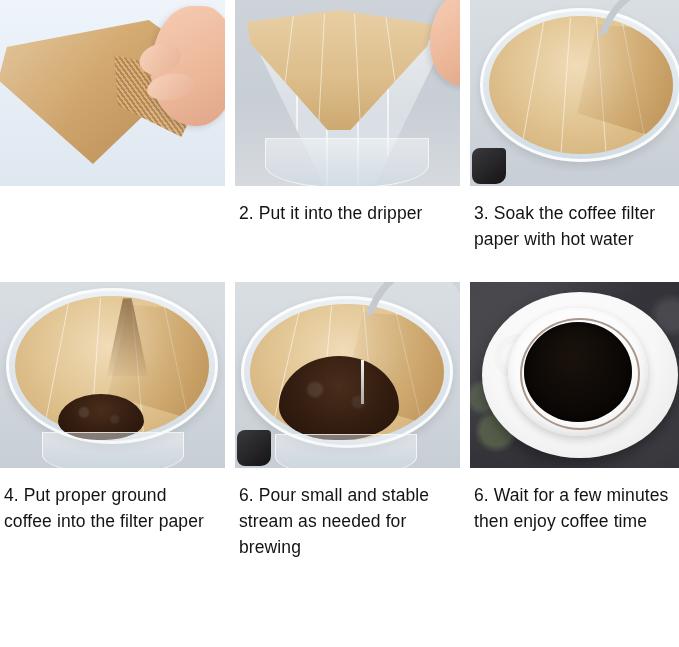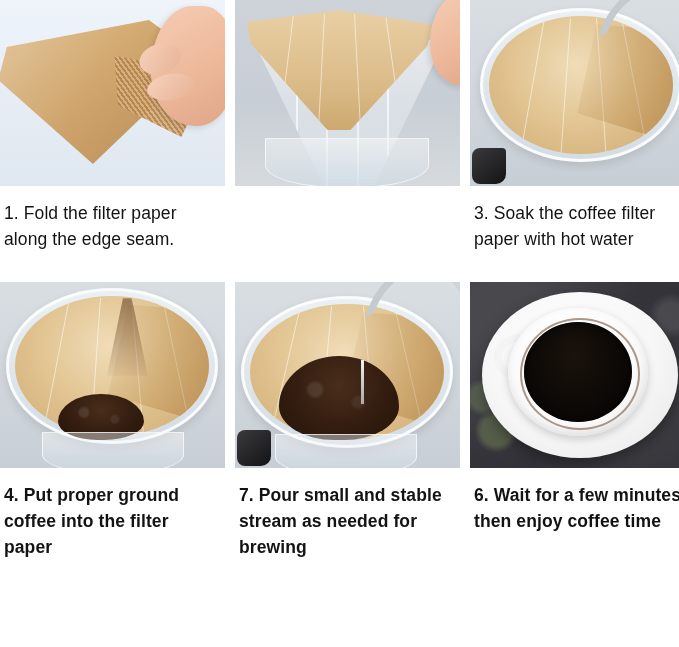--- a/index.html
+++ b/index.html
@@ -49,21 +49,21 @@
   }
   .caption {
     font-size: 17.5px;
     line-height: 26px;
     color: #131313;
     padding: 14px 6px 0 4px;
     letter-spacing: 0.1px;
     min-height: 96px;
     box-sizing: border-box;
   }
-  .row2 .caption { min-height: 92px; font-weight: bold; }
+  .row2 .caption { min-height: 92px; }
 
   
   .bg-studio {
     position: absolute; inset: 0;
     background: linear-gradient(180deg,#eef4fa 0%,#e7eef6 45%,#dfe7f0 100%);
   }
   .bg-gray {
     position: absolute; inset: 0;
     background: linear-gradient(180deg,#cdd3d9 0%,#c8ced5 55%,#d6dade 100%);
   }
@@ -277,41 +277,41 @@
       <div class="photo">
         <div class="bg-studio"></div>
         <div class="cone-flat">
           <div class="cone-flat-sheen"></div>
         </div>
         <div class="crimp"></div>
         <div class="hand"></div>
         <div class="finger" style="right:44px; top:44px; width:42px; height:30px; transform:rotate(-18deg);"></div>
         <div class="finger" style="right:30px; top:74px; width:48px; height:26px; transform:rotate(-10deg);"></div>
       </div>
-      <div class="caption">1. Fold the filter paper along the edge seam.</div>
     </div>
 
     <div class="cell">
       <div class="photo">
         <div class="bg-gray"></div>
         <div class="dripper">
           <div class="rib" style="left:22%;"></div>
           <div class="rib" style="left:38%;"></div>
           <div class="rib" style="left:54%;"></div>
           <div class="rib" style="left:70%;"></div>
         </div>
         <div class="server"></div>
         <div class="paper-cone" style="left:8px; top:10px; width:192px; height:120px;">
           <div class="fan-line" style="left:26%; transform:rotate(7deg);"></div>
           <div class="fan-line" style="left:42%; transform:rotate(3deg);"></div>
           <div class="fan-line" style="left:58%; transform:rotate(-3deg);"></div>
           <div class="fan-line" style="left:74%; transform:rotate(-8deg);"></div>
         </div>
         <div class="hand" style="right:-34px; top:-6px; width:64px; height:92px;"></div>
       </div>
+      <div class="caption">2. Put it into the dripper</div>
     </div>
 
     <div class="cell">
       <div class="photo">
         <div class="bg-lightgray"></div>
         <div class="dripper-top">
           <div class="paper-top">
             <div class="fan-line" style="left:30%; top:2px; height:150px; transform:rotate(10deg);"></div>
             <div class="fan-line" style="left:44%; top:2px; height:150px; transform:rotate(4deg);"></div>
             <div class="fan-line" style="left:58%; top:2px; height:150px; transform:rotate(-4deg);"></div>
@@ -363,21 +363,21 @@
           </div>
         </div>
         <div class="grounds" style="left:44px; top:74px; width:120px; height:84px;">
           <div class="grounds-speck"></div>
         </div>
         <div class="water-stream" style="left:126px; top:78px; height:44px;"></div>
         <div class="kettle-spout" style="right:-22px; top:-18px;"></div>
         <div class="server" style="left:40px; bottom:-8px; width:140px; height:40px;"></div>
         <div class="handle-black"></div>
       </div>
-      <div class="caption">7. Pour small and stable stream as needed for brewing</div>
+      <div class="caption">6. Pour small and stable stream as needed for brewing</div>
     </div>
 
     <div class="cell">
       <div class="photo">
         <div class="bg-stone">
           <div class="stone-speck"></div>
         </div>
         <div class="saucer"></div>
         <div class="cup-handle"></div>
         <div class="cup"></div>

